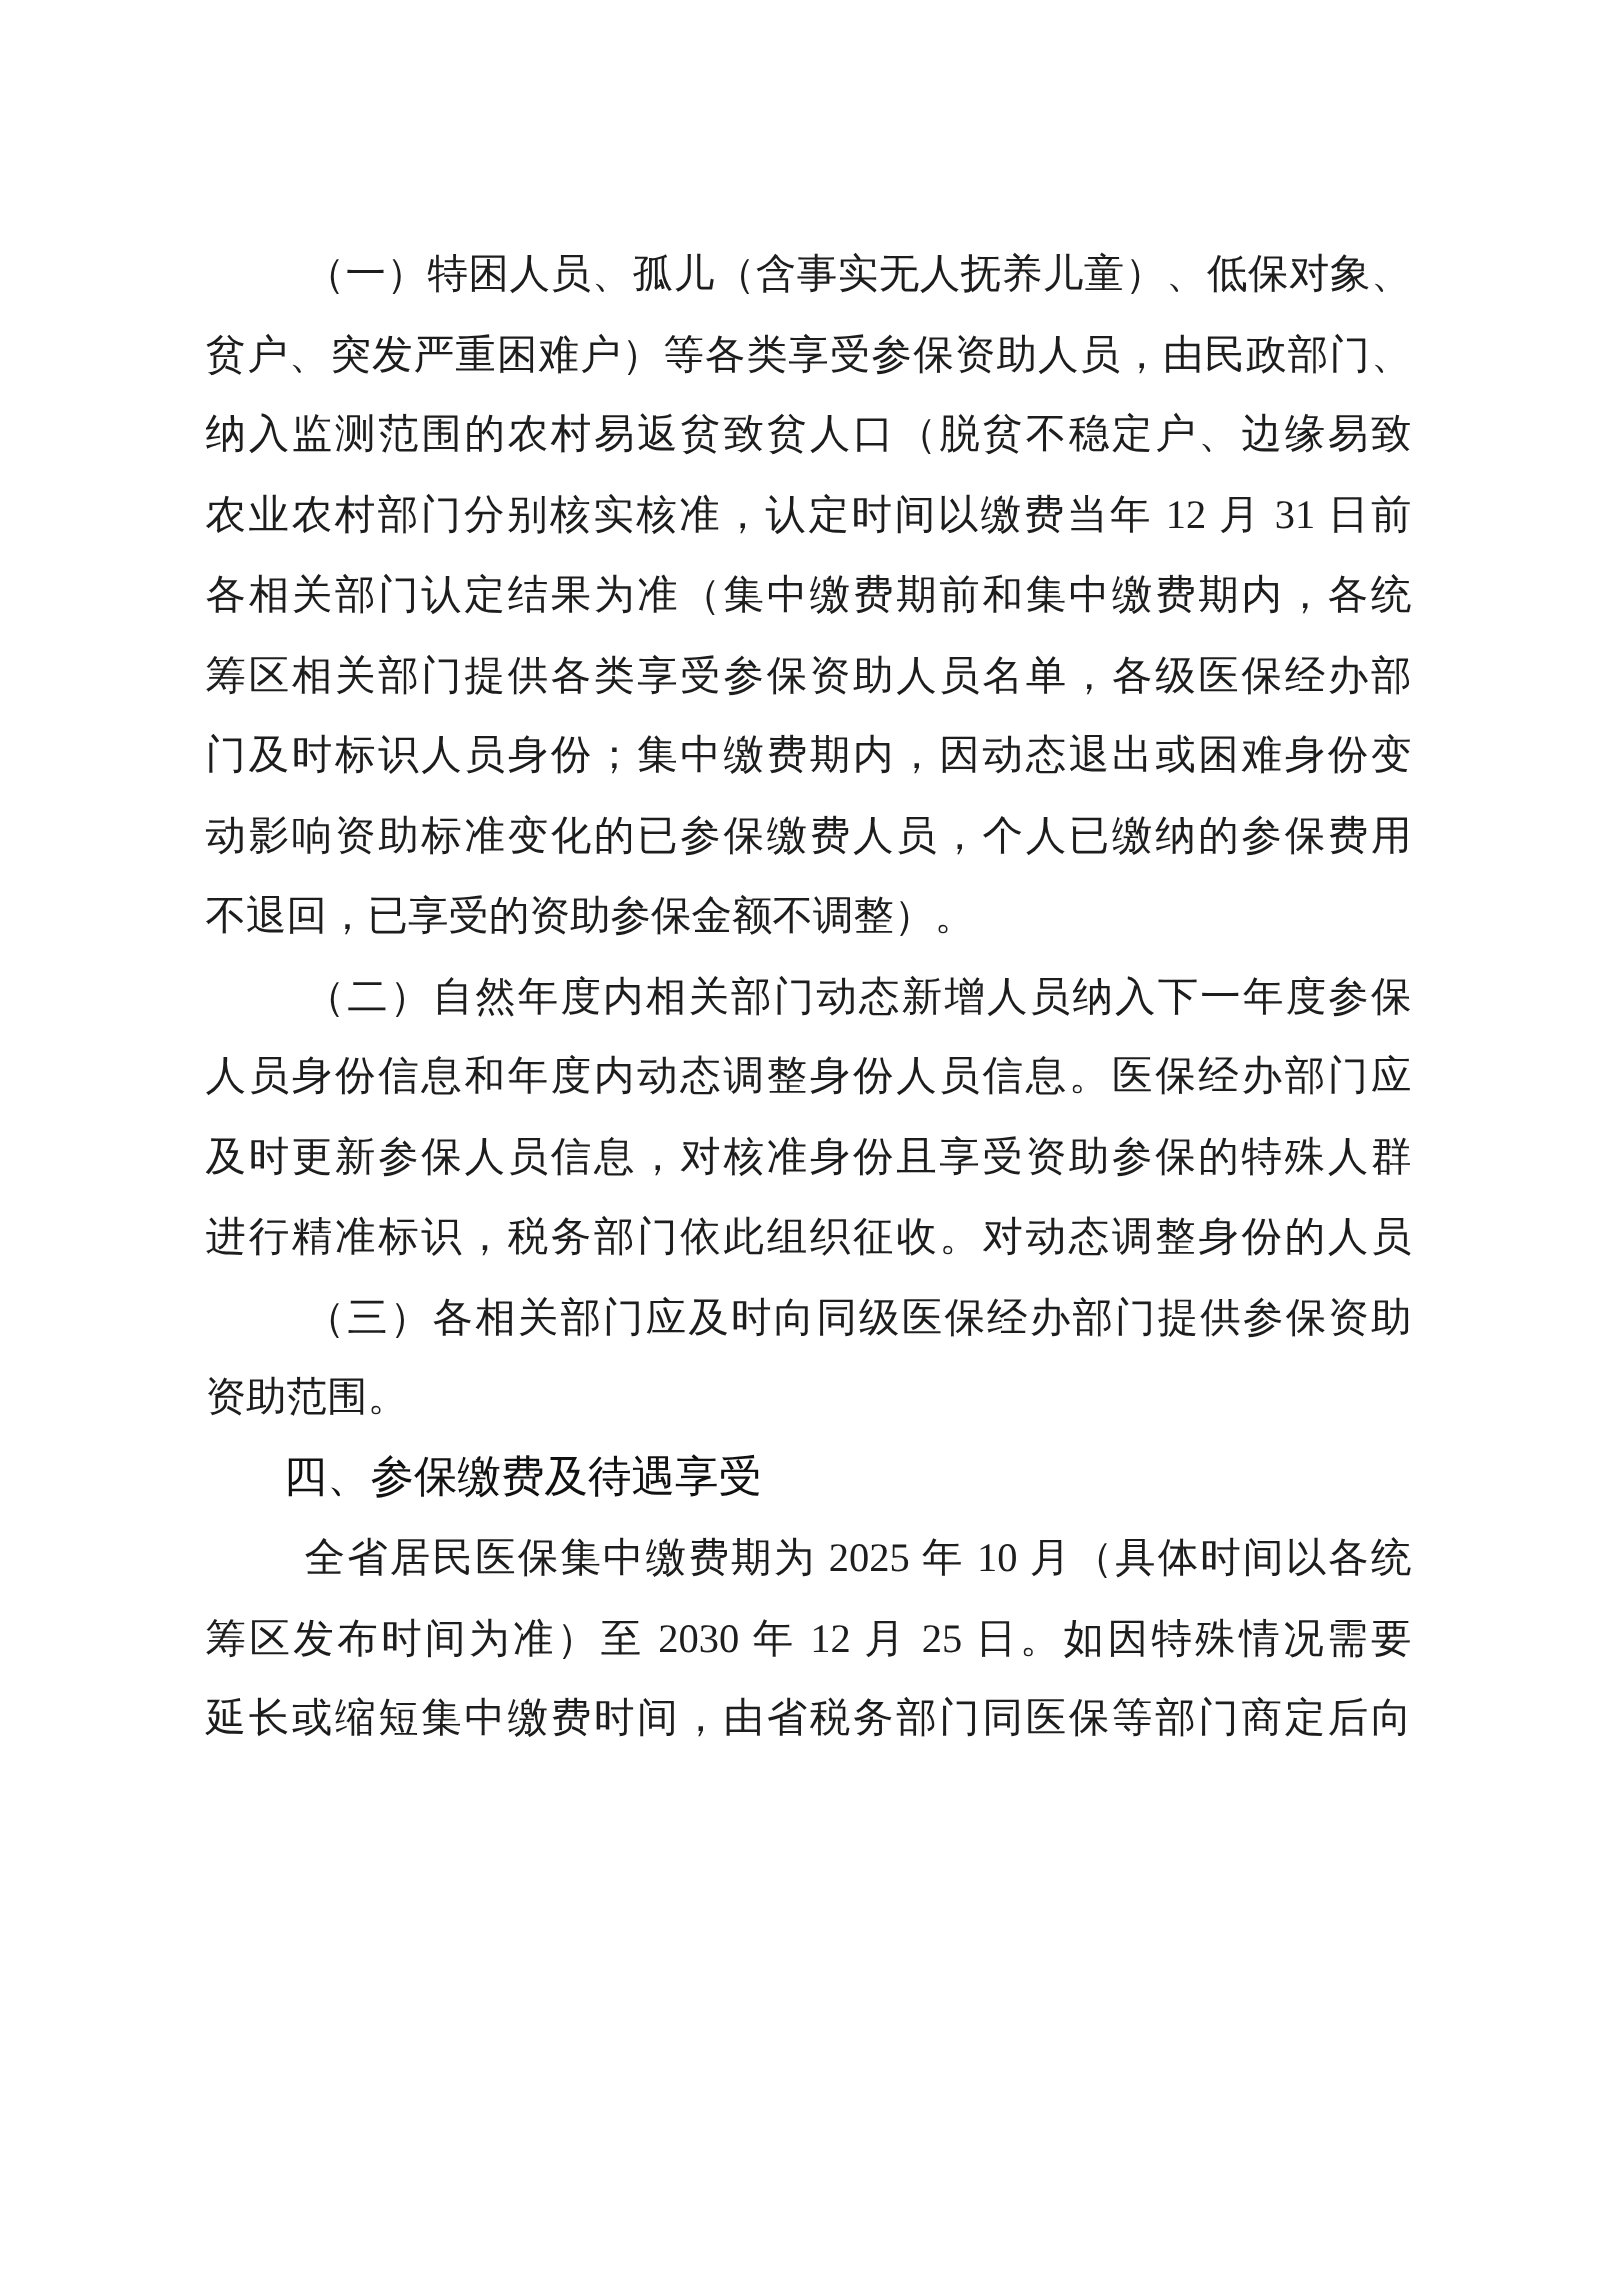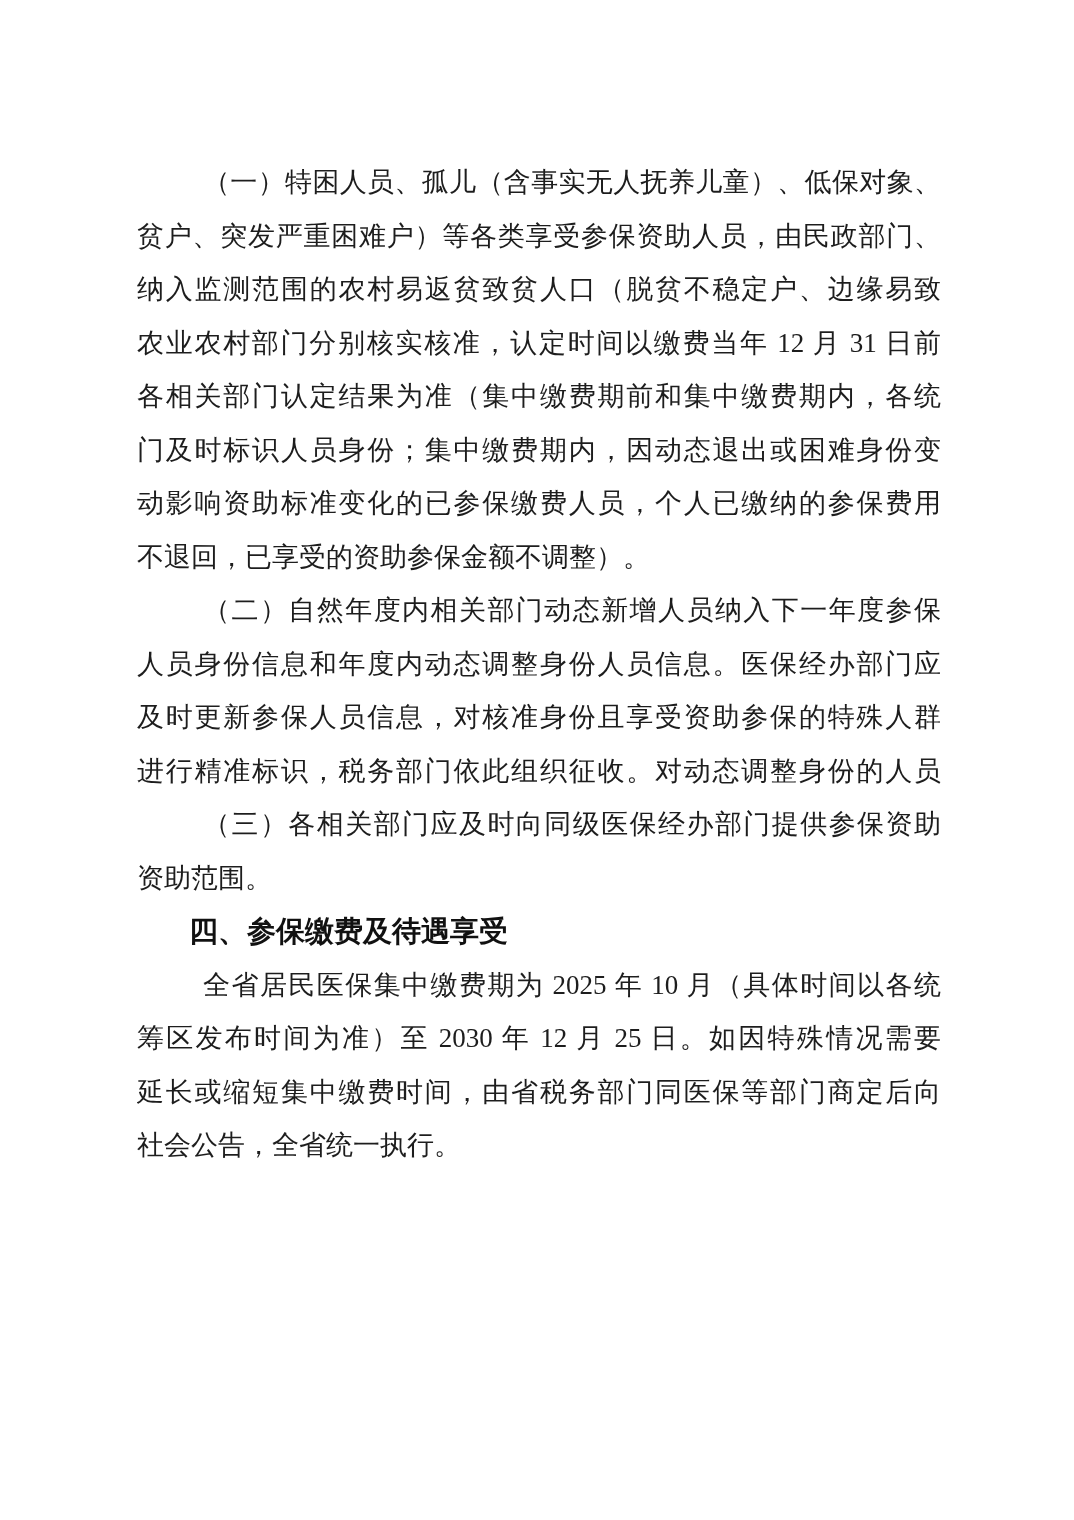--- a/index.html
+++ b/index.html
@@ -31,21 +31,21 @@
     line-height: 53.5px;
     text-align: justify;
     text-align-last: justify;
     overflow: hidden;
   }
   .ln-first { text-indent: 66px; }
   .ln-last  { text-align: center; text-align-last: left; }
   .heading-1 {
     margin: 0;
     font-family: "Liberation Sans", "DejaVu Sans", sans-serif;
-    font-weight: 700;
+    font-weight: 400;
     font-size: 29px;
     height: 53.5px;
     line-height: 53.5px;
     text-indent: 52px;
     color: #111111;
   }
   .heading-2 {
     margin: 0;
     font-family: "Liberation Serif", "DejaVu Serif", serif;
     font-weight: 700;
@@ -78,20 +78,21 @@
 
 <div class="page">
   <div class="content">
 
     <div class="para">
       <div class="ln ln-first">（一）特困人员、孤儿（含事实无人抚养儿童）、低保对象、</div>
       <div class="ln">贫户、突发严重困难户）等各类享受参保资助人员，由民政部门、</div>
       <div class="ln">纳入监测范围的农村易返贫致贫人口（脱贫不稳定户、边缘易致</div>
       <div class="ln">农业农村部门分别核实核准，认定时间以缴费当年 12 月 31 日前</div>
       <div class="ln">各相关部门认定结果为准（集中缴费期前和集中缴费期内，各统</div>
+      <div class="ln">筹区相关部门提供各类享受参保资助人员名单，各级医保经办部</div>
       <div class="ln">门及时标识人员身份；集中缴费期内，因动态退出或困难身份变</div>
       <div class="ln">动影响资助标准变化的已参保缴费人员，个人已缴纳的参保费用</div>
       <div class="ln ln-last">不退回，已享受的资助参保金额不调整）。</div>
     </div>
 
     <div class="para">
       <div class="ln ln-first">（二）自然年度内相关部门动态新增人员纳入下一年度参保</div>
       <div class="ln">人员身份信息和年度内动态调整身份人员信息。医保经办部门应</div>
       <div class="ln">及时更新参保人员信息，对核准身份且享受资助参保的特殊人群</div>
       <div class="ln">进行精准标识，税务部门依此组织征收。对动态调整身份的人员</div>
@@ -101,21 +102,20 @@
       <div class="ln ln-first">（三）各相关部门应及时向同级医保经办部门提供参保资助</div>
       <div class="ln ln-last">资助范围。</div>
     </div>
 
     <h2 class="heading-1">四、参保缴费及待遇享受</h2>
 
     <div class="para">
       <div class="ln ln-first">全省居民医保集中缴费期为 2025 年 10 月（具体时间以各统</div>
       <div class="ln">筹区发布时间为准）至 2030 年 12 月 25 日。如因特殊情况需要</div>
       <div class="ln">延长或缩短集中缴费时间，由省税务部门同医保等部门商定后向</div>
-      <div class="ln ln-last">社会公告，全省统一执行。</div>
     </div>
 
 
   </div>
 
   <div class="footer">
     <span class="dash">—</span><span class="num">4</span><span class="dash">—</span>
   </div>
 </div>
 

